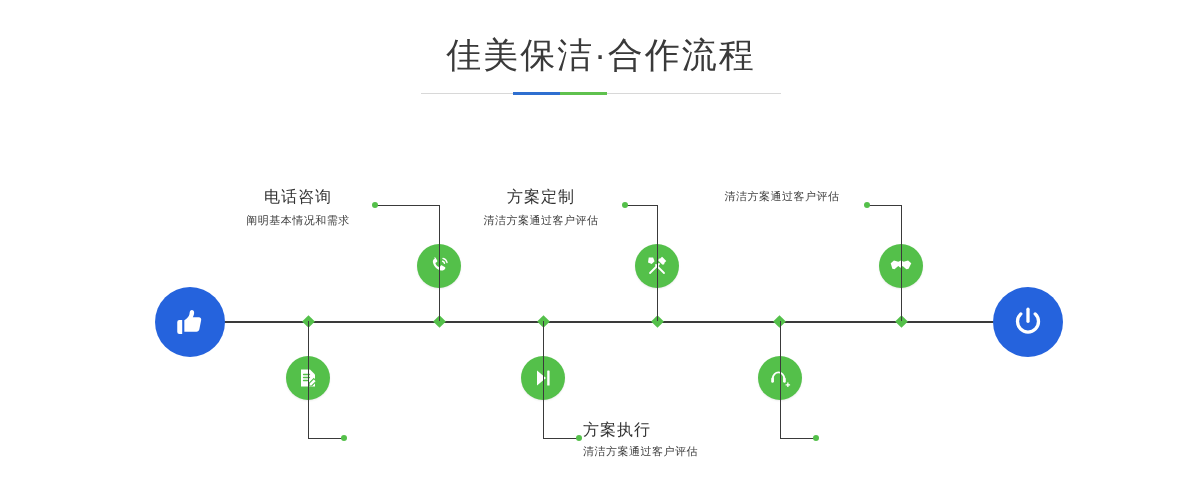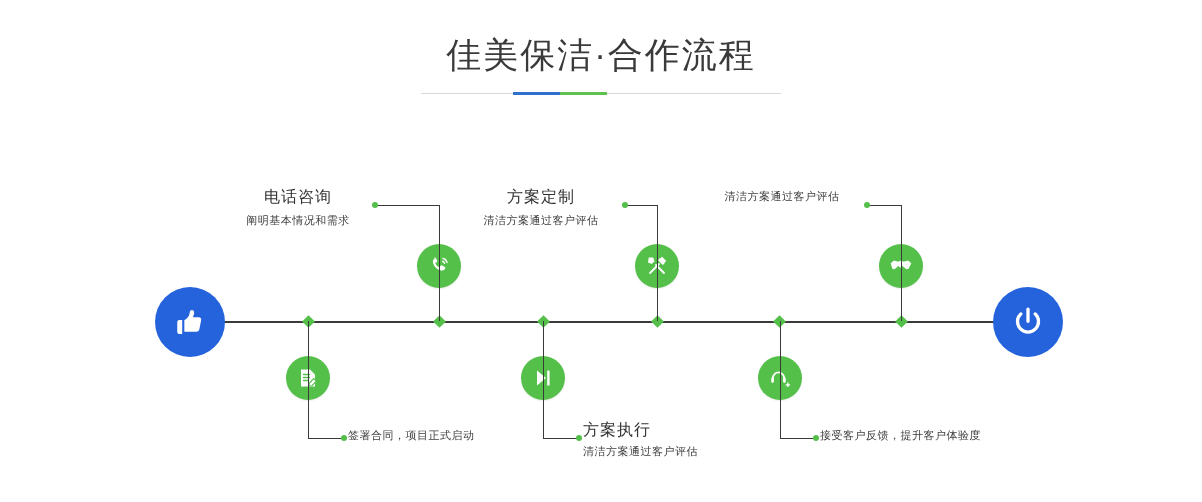--- a/index.html
+++ b/index.html
@@ -232,21 +232,20 @@
           <path d="M5 3.5h9l5 5v12H5z" fill="#ffffff"></path>
           <path d="M7.5 8.5h6M7.5 11.5h6M7.5 14.5h4" stroke="#54c04a" stroke-width="1.3" stroke-linecap="round"></path>
           <path d="M17.8 12.6l2.6 2.6-4.5 4.5-2.9.3.3-2.9z" fill="#ffffff" stroke="#54c04a" stroke-width="1.1"></path>
         </svg>
       </span>
     </div>
     <div class="conn conn-v" style="left:308px; top:321px; height:117px;"></div>
     <div class="conn conn-h" style="left:308px; top:438px; width:36px;"></div>
     <div class="dot" style="left:341px; top:435px;"></div>
     <div class="label below" style="left:348px; top:425px; width:200px; text-align:left;">
-      <div class="lab-desc">签署合同，项目正式启动</div>
     </div>
 
     <div class="node-circle" style="left:635px; top:244px;">
       <span>
         <svg width="24" height="24" viewBox="0 0 24 24" fill="none" stroke="#ffffff" stroke-width="1.8" stroke-linecap="round">
           <path d="M5 19l9-9"></path>
           <path d="M14.5 5.5l4 4"></path>
           <path d="M17 4l3 3-2.5 2.5-3-3z" fill="#ffffff"></path>
           <path d="M19 19l-8-8"></path>
           <path d="M4.5 4.5l3 0 1 2.5-2 2-2.5-1z" fill="#ffffff"></path>
@@ -299,17 +298,16 @@
           <rect x="3.2" y="11.6" width="2.6" height="5.2" rx="1.2"></rect>
           <rect x="15.2" y="11.6" width="2.6" height="5.2" rx="1.2"></rect>
           <path d="M19.2 16.6h1.3v1.6h1.6v1.3h-1.6v1.6h-1.3v-1.6h-1.6v-1.3h1.6z"></path>
         </svg>
       </span>
     </div>
     <div class="conn conn-v" style="left:780px; top:321px; height:117px;"></div>
     <div class="conn conn-h" style="left:780px; top:438px; width:36px;"></div>
     <div class="dot" style="left:813px; top:435px;"></div>
     <div class="label below" style="left:820px; top:425px; width:240px; text-align:left;">
-      <div class="lab-desc">接受客户反馈，提升客户体验度</div>
     </div>
 
   </div>
 </div>
 
 </body></html>

